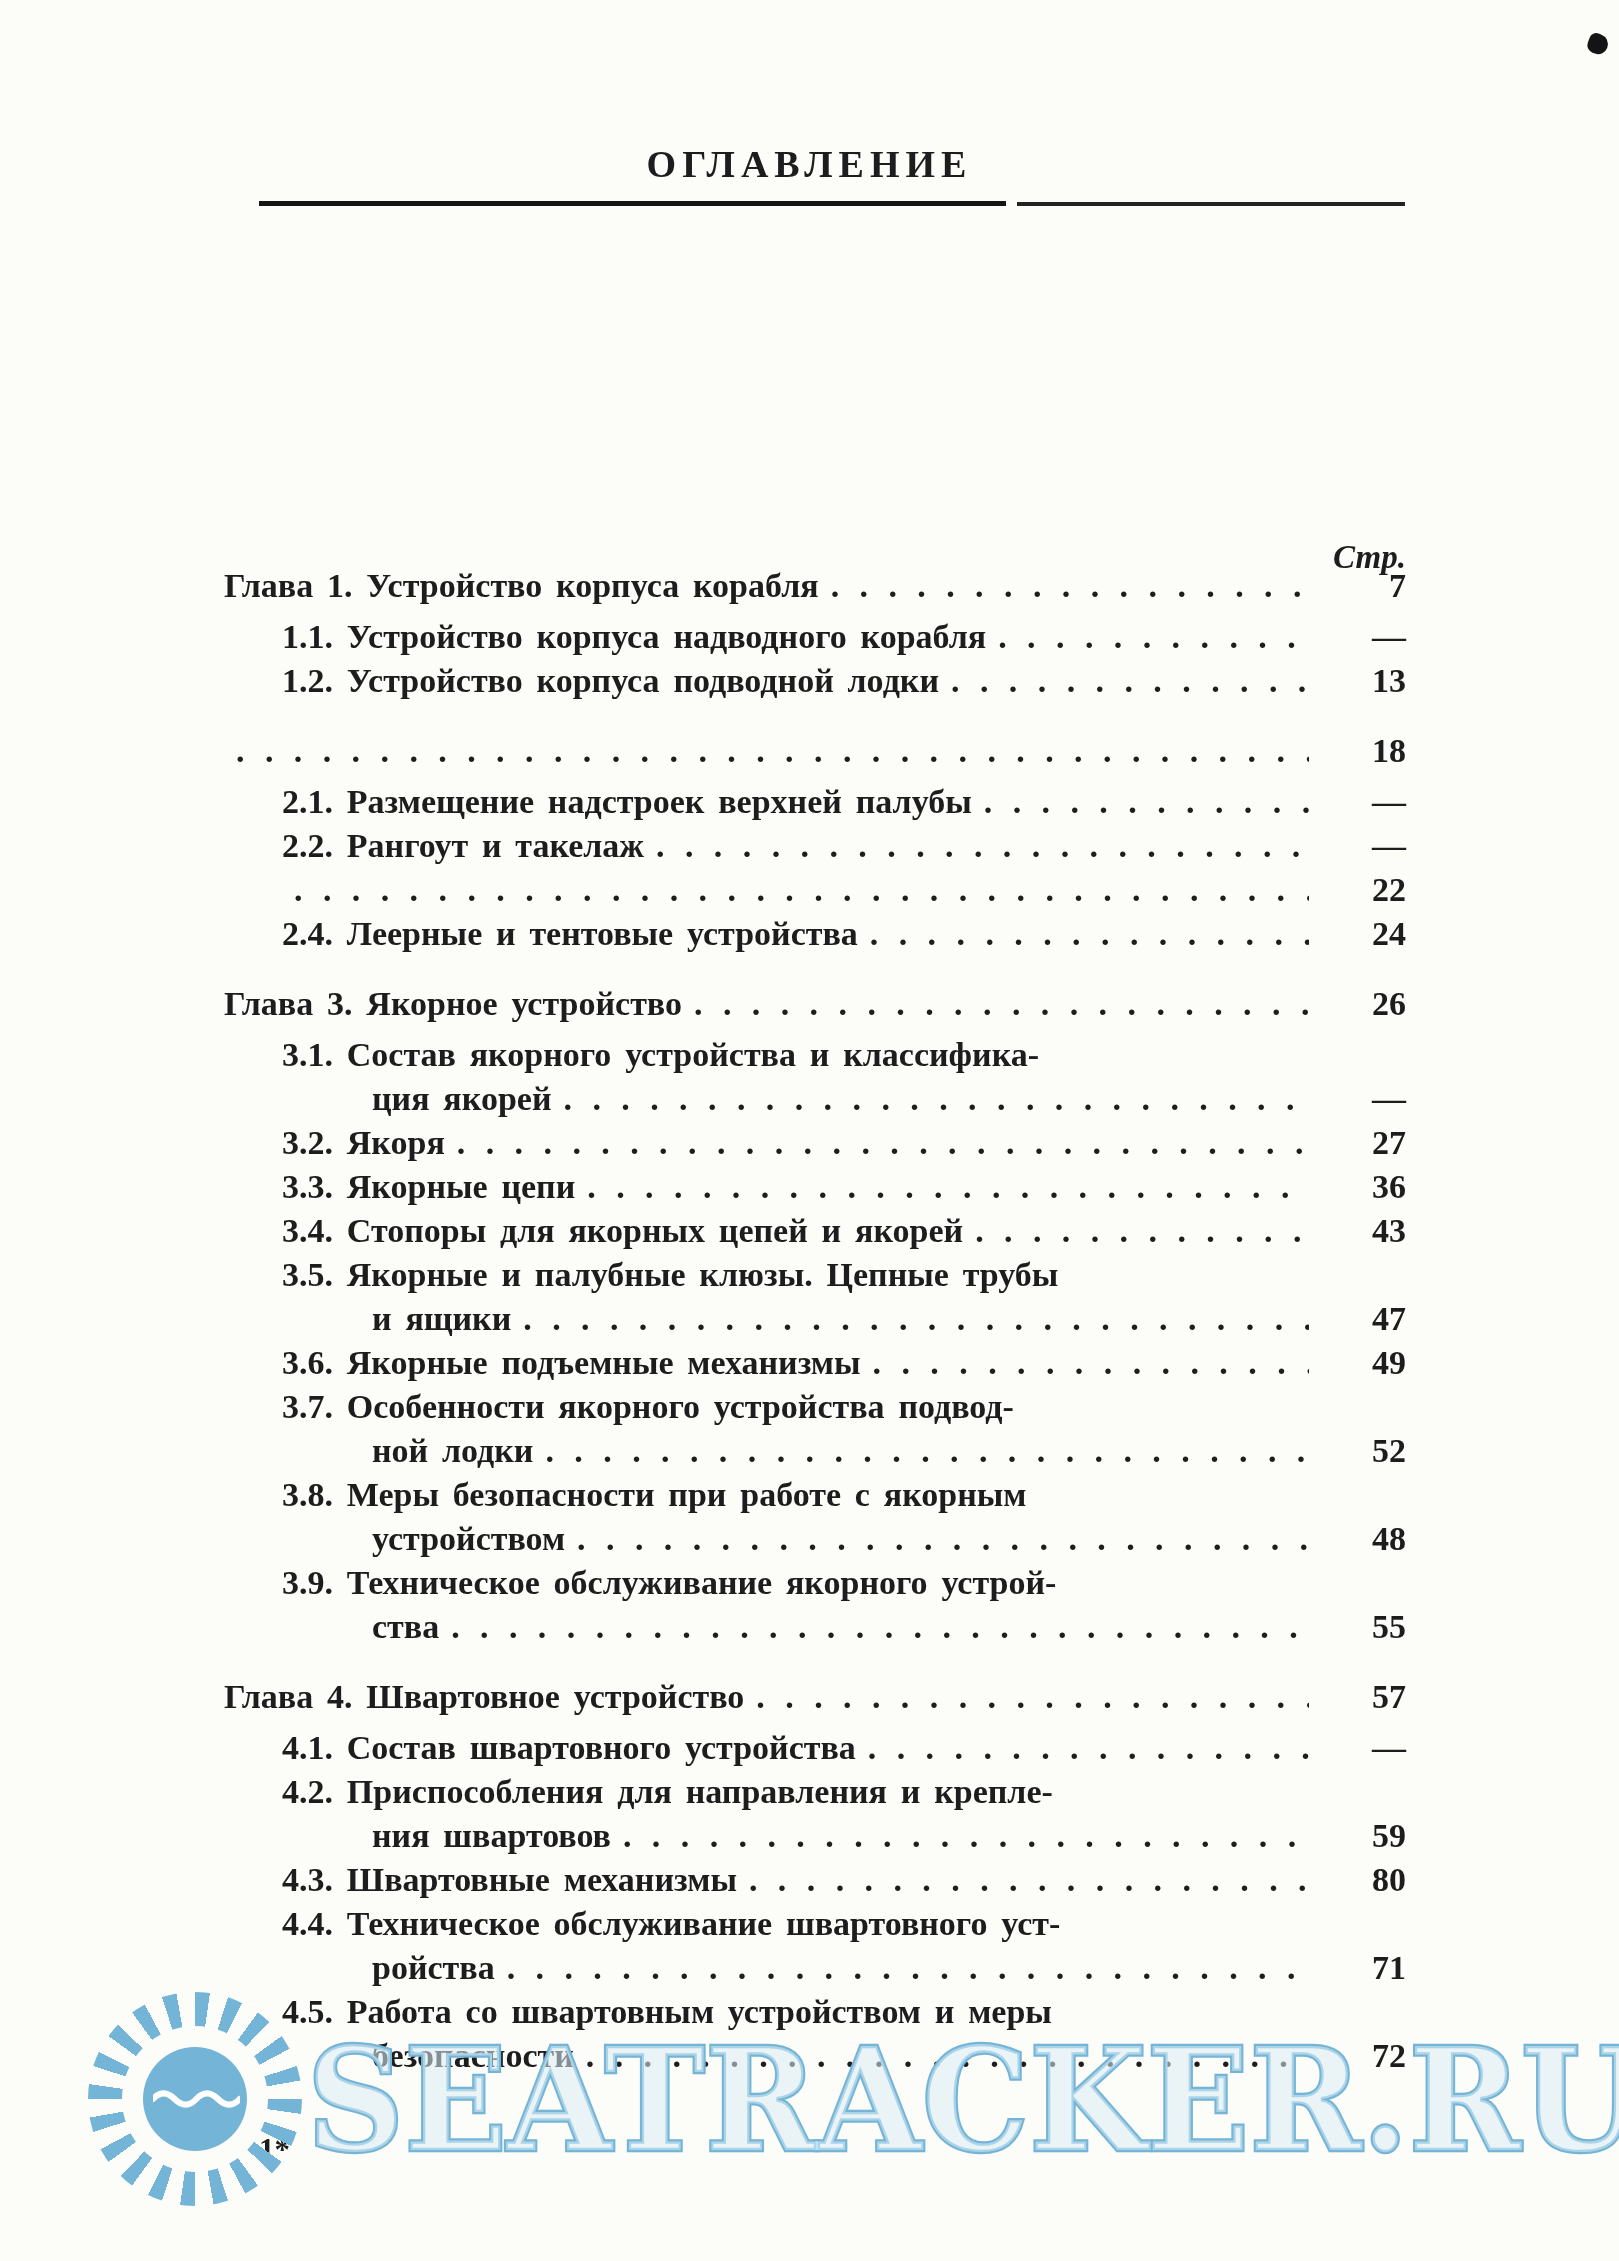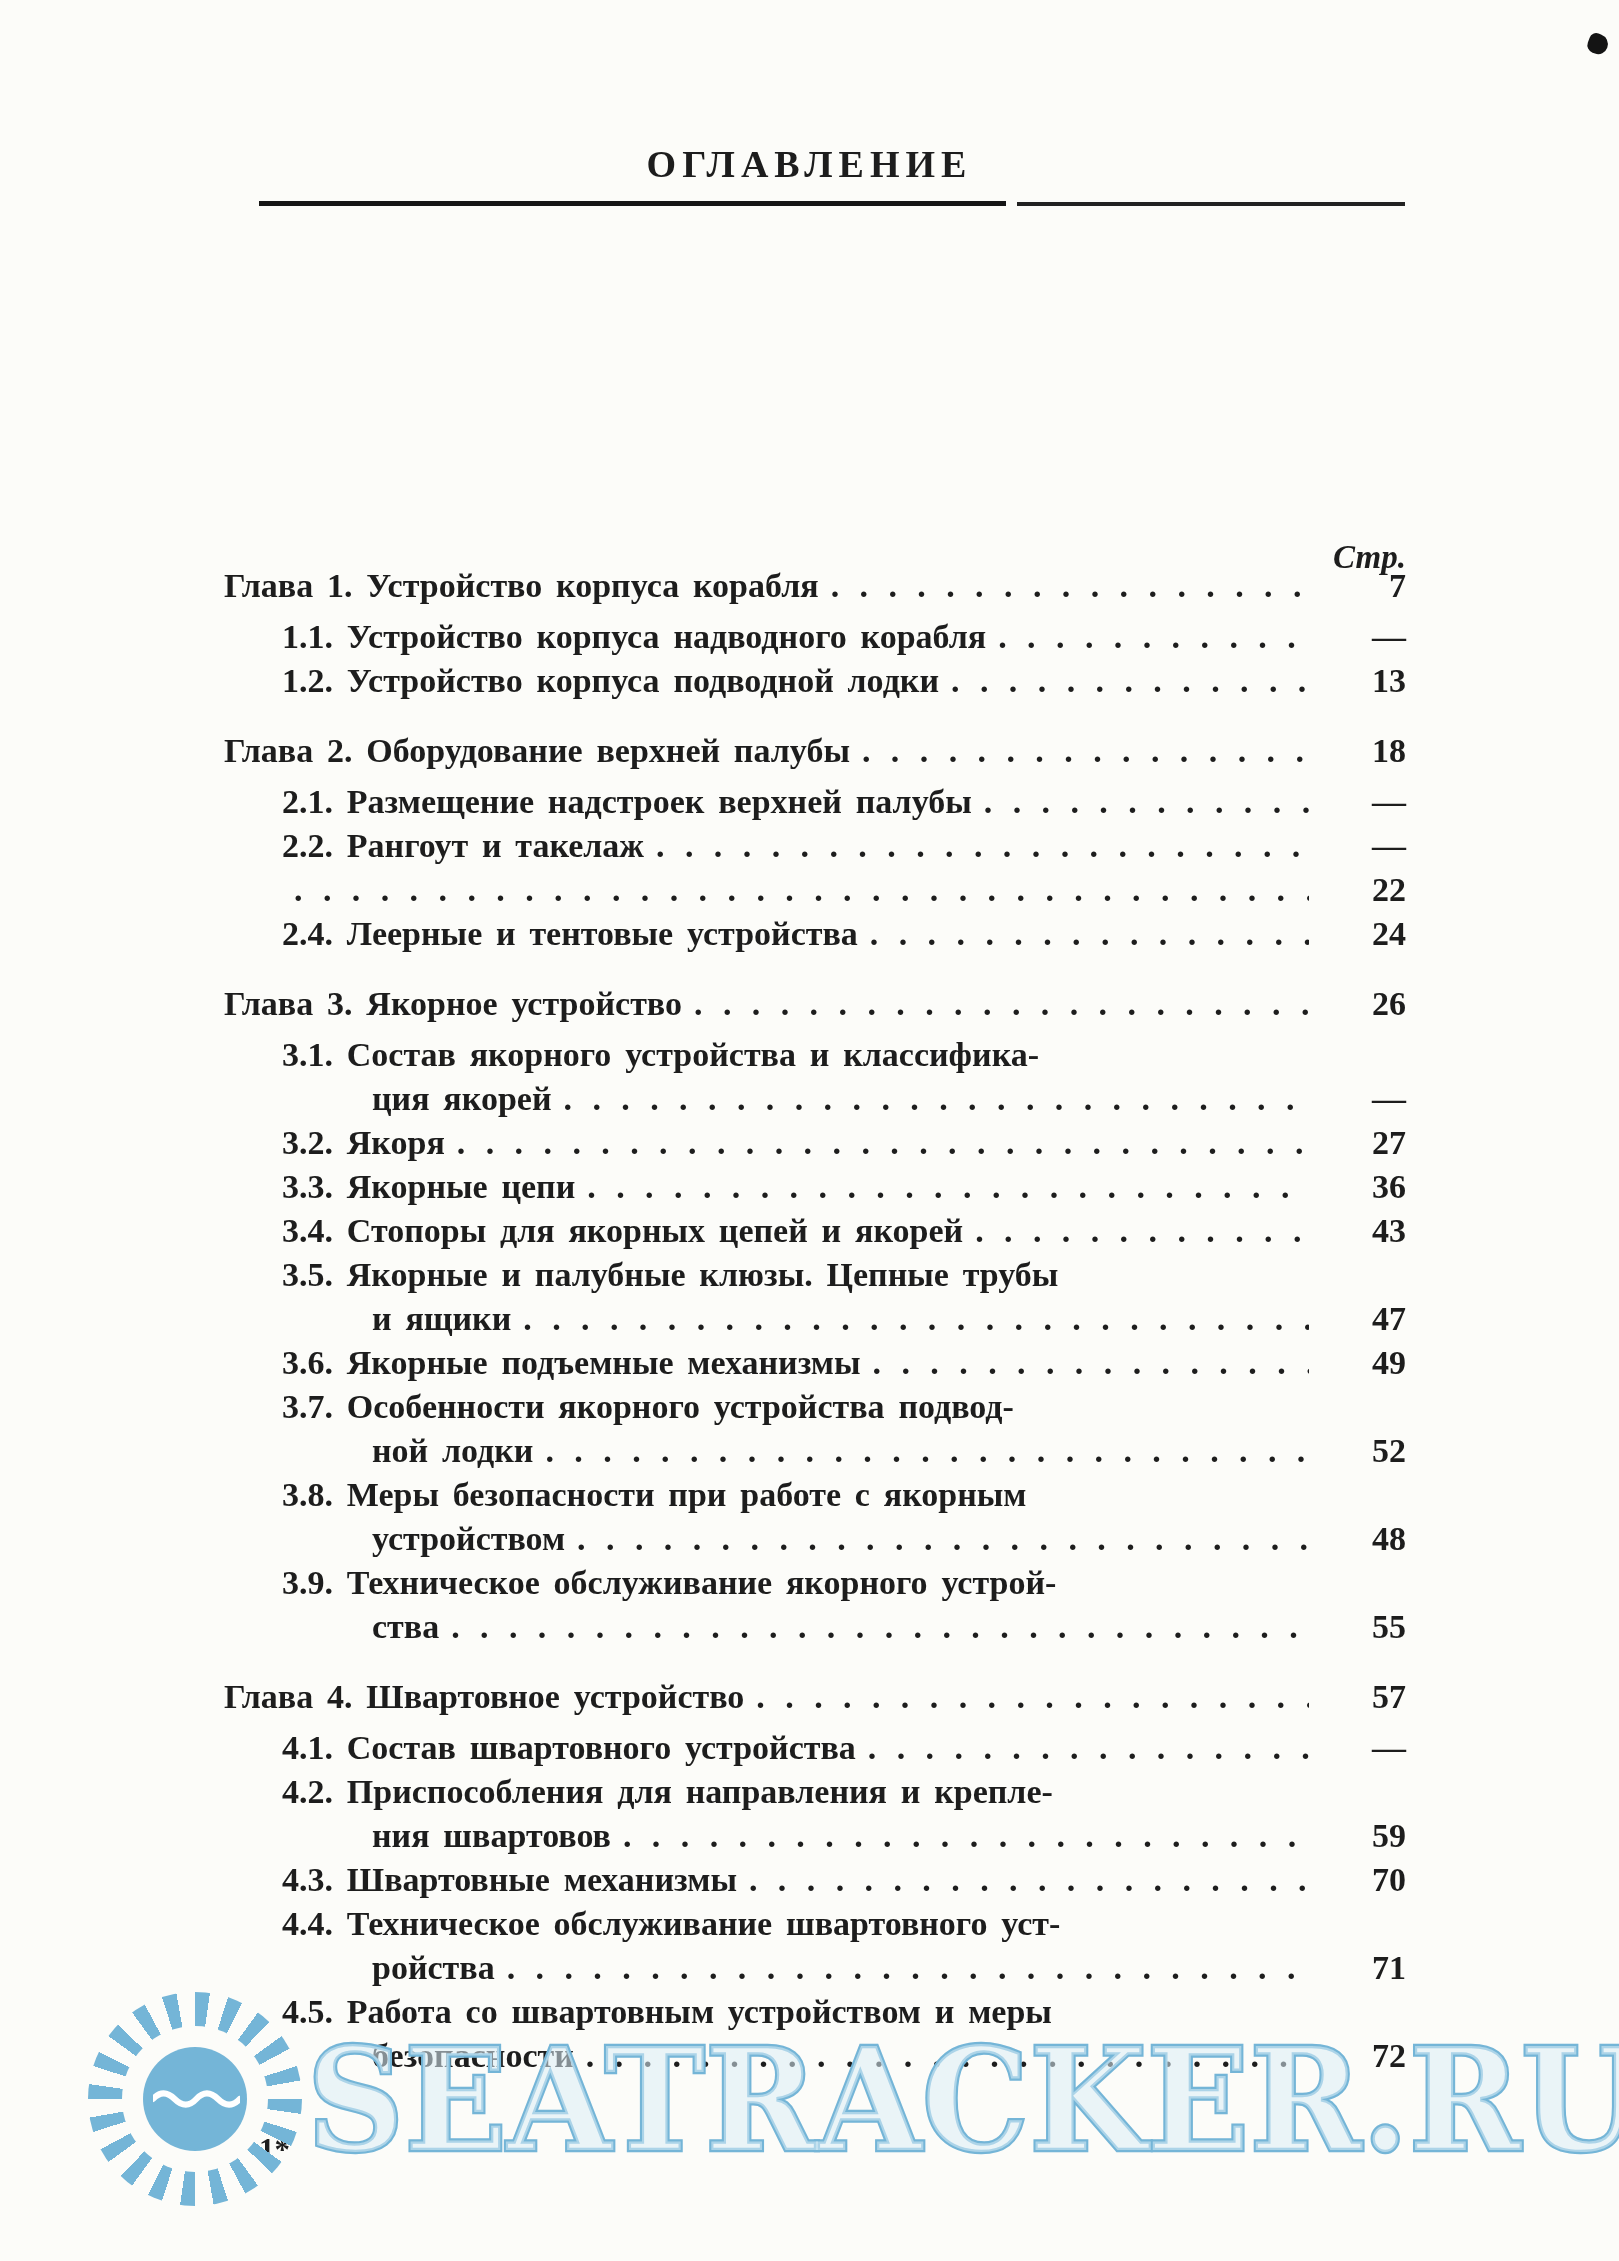--- a/index.html
+++ b/index.html
@@ -92,21 +92,20 @@
         <span class="label">1.1. Устройство корпуса надводного корабля</span>
         <span class="dots">. . . . . . . . . . . . . . . . . . . . . . . . . . . . . . . . . . . . . . . . . . . . . . . . . .</span>
         <span class="page">—</span>
       </div>
       <div class="row item">
         <span class="label">1.2. Устройство корпуса подводной лодки</span>
         <span class="dots">. . . . . . . . . . . . . . . . . . . . . . . . . . . . . . . . . . . . . . . . . . . . . . . . . .</span>
         <span class="page">13</span>
       </div>
       <div class="row chapter">
-        <span class="label">Глава 2. Оборудование верхней палубы</span>
         <span class="dots">. . . . . . . . . . . . . . . . . . . . . . . . . . . . . . . . . . . . . . . . . . . . . . . . . .</span>
         <span class="page">18</span>
       </div>
       <div class="row item">
         <span class="label">2.1. Размещение надстроек верхней палубы</span>
         <span class="dots">. . . . . . . . . . . . . . . . . . . . . . . . . . . . . . . . . . . . . . . . . . . . . . . . . .</span>
         <span class="page">—</span>
       </div>
       <div class="row item">
         <span class="label">2.2. Рангоут и такелаж</span>
@@ -213,21 +212,21 @@
         <span class="page"></span>
       </div>
       <div class="row item-cont">
         <span class="label">ния швартовов</span>
         <span class="dots">. . . . . . . . . . . . . . . . . . . . . . . . . . . . . . . . . . . . . . . . . . . . . . . . . .</span>
         <span class="page">59</span>
       </div>
       <div class="row item">
         <span class="label">4.3. Швартовные механизмы</span>
         <span class="dots">. . . . . . . . . . . . . . . . . . . . . . . . . . . . . . . . . . . . . . . . . . . . . . . . . .</span>
-        <span class="page">70</span>
+        <span class="page">80</span>
       </div>
       <div class="row item">
         <span class="label">4.4. Техническое обслуживание швартовного уст-</span>
         <span class="spacer"></span>
         <span class="page"></span>
       </div>
       <div class="row item-cont">
         <span class="label">ройства</span>
         <span class="dots">. . . . . . . . . . . . . . . . . . . . . . . . . . . . . . . . . . . . . . . . . . . . . . . . . .</span>
         <span class="page">71</span>

